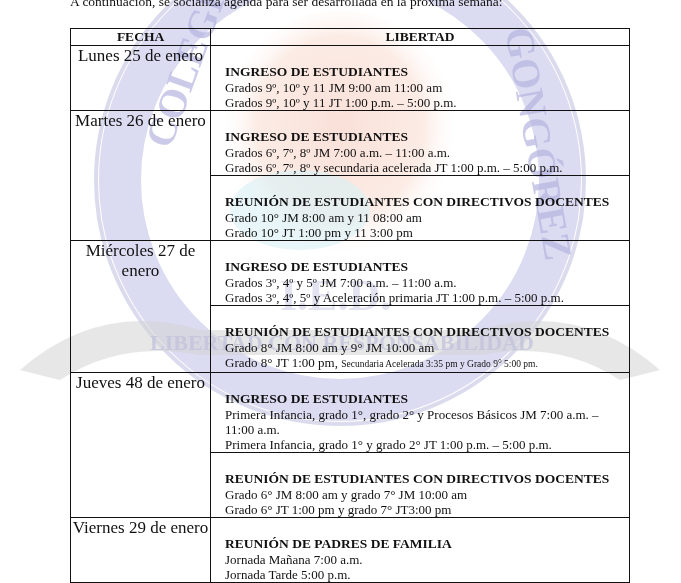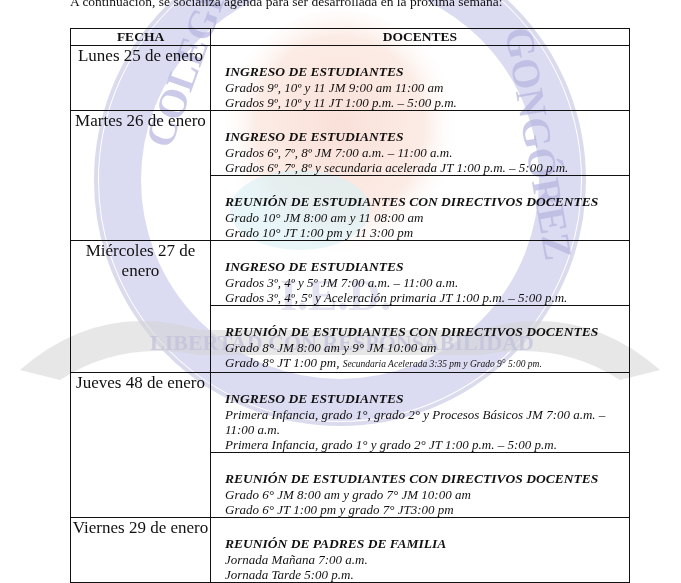--- a/index.html
+++ b/index.html
@@ -6,21 +6,21 @@
   body { width:681px; height:583px; position:relative; overflow:hidden;
          font-family:"Liberation Serif", "DejaVu Serif", serif; color:#111; }
   .wm { position:absolute; inset:0; pointer-events:none; z-index:0; }
   .intro { position:absolute; left:70px; top:-6px; font-size:13.5px; z-index:2; white-space:nowrap; }
   table.agenda { position:absolute; left:70px; top:28px; width:560px; border-collapse:collapse; z-index:2; }
   table.agenda td, table.agenda th { border:1.5px solid #111; padding:0; vertical-align:top;margin-left:40px; }
   th { font-weight:bold; font-size:13.5px; height:16px; line-height:16px; text-align:center; }
   th.c1 { width:139px; }
   td.date { font-size:17px; text-align:center; padding-top:18px; }
   td.act { font-size:13px; }
-  .block { padding:18px 0 0 14px; line-height:15px;font-style:italic; }
+  .block { padding:18px 0 0 14px; line-height:15px; }
   .block .title { font-weight:bold; font-size:13.5px; line-height:16px; }
   .small { font-size:9.5px; }
   .line { white-space:nowrap; }
   .wrap { white-space:normal; padding-right:6px; }
 </style>
 </head>
 <body>
 
 <svg class="wm" width="681" height="583" viewBox="0 0 681 583">
   <defs>
@@ -40,21 +40,21 @@
   <path d="M20 370 Q100 300 200 330 L480 330 Q580 300 660 370 L620 380 Q560 340 480 355 L200 355 Q120 340 60 380 Z" fill="#d4d4d4" opacity="0.55"></path>
   <text x="150" y="350" font-family="Liberation Serif, serif" font-size="22" font-weight="bold" fill="#c0c0dc" opacity="0.7">LIBERTAD CON RESPONSABILIDAD</text>
 </svg>
 
 <div class="intro">A continuación, se socializa agenda para ser desarrollada en la próxima semana:</div>
 
 <table class="agenda">
   <thead>
     <tr>
       <th class="c1">FECHA</th>
-      <th>DOCENTES</th>
+      <th>LIBERTAD</th>
     </tr>
   </thead>
   <tbody>
 
     <tr>
       <td class="date" style="height:61px">Lunes 25 de enero</td>
       <td class="act">
         <div class="block">
           <div class="title">INGRESO DE ESTUDIANTES</div>
           <div class="line">Grados 9º, 10º y 11 JM 9:00 am 11:00 am</div>

